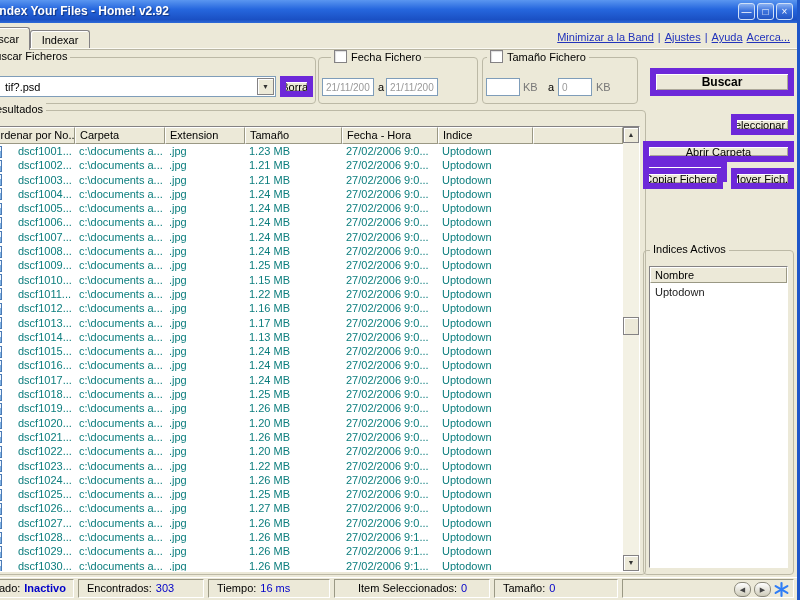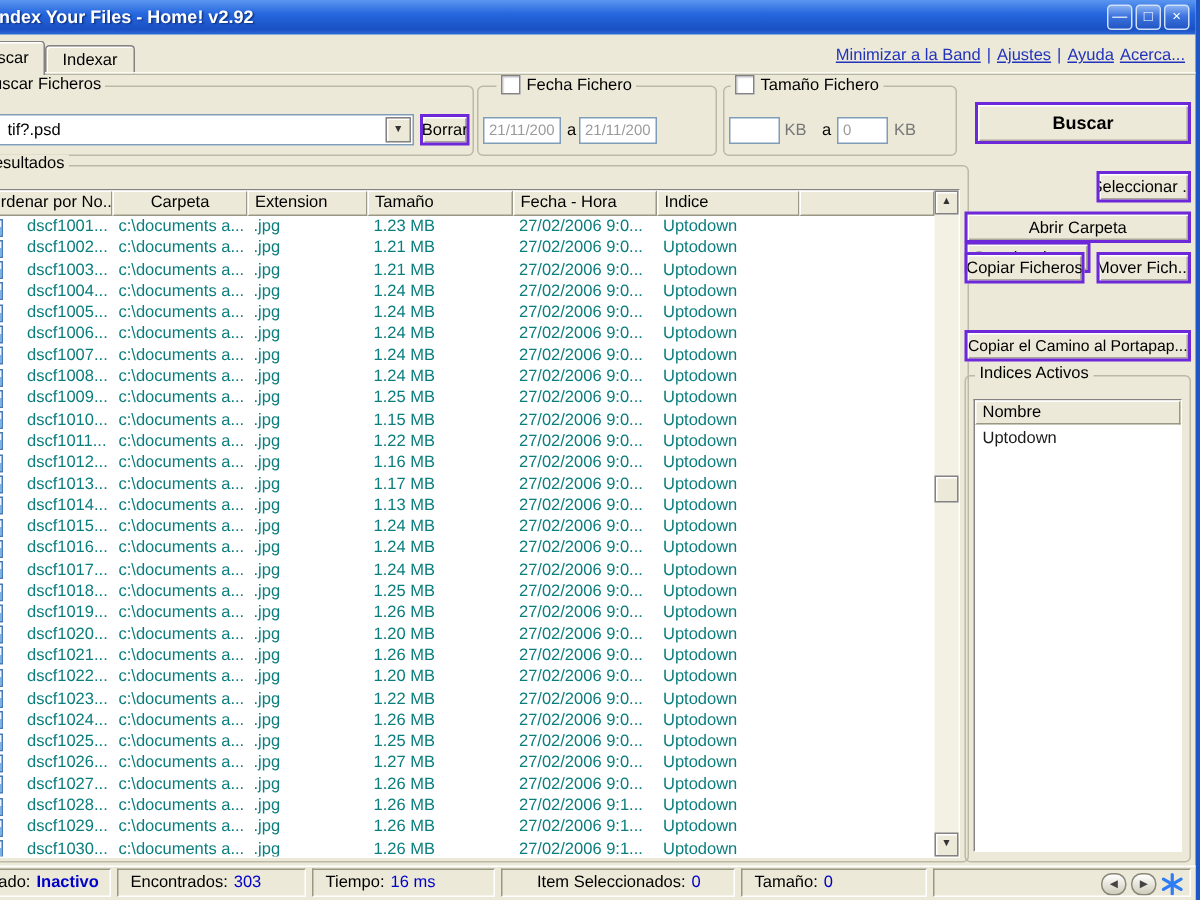--- a/index.html
+++ b/index.html
@@ -26,21 +26,21 @@
   .lnk{color:#2233BB;text-decoration:underline;cursor:pointer;}
   .sep{color:#2233BB;}
   
   .grp{position:absolute;border:1px solid #bcb9a6;border-radius:4px;box-sizing:border-box;}
   .lg{position:absolute;top:-8px;left:8px;background:#ECE9D8;padding:0 3px;white-space:nowrap;
       display:flex;align-items:center;gap:4px;}
   .chk{display:inline-block;width:11px;height:11px;background:#fff;border:1px solid #848284;
       box-shadow:inset 1px 1px 1px #ddd;}
   
   .btn{position:absolute;display:flex;align-items:center;justify-content:center;background:#ECE9D8;
-    border:2px solid #6d28d9;box-shadow:inset 1px 1px 0 #fff,inset -1px -1px 0 #aca899;
+    border:6px solid #6d28d9;box-shadow:inset 1px 1px 0 #fff,inset -1px -1px 0 #aca899;
     white-space:nowrap;overflow:hidden;box-sizing:border-box;cursor:default;}
   
   .field{position:absolute;background:#fff;border:1px solid #7F9DB9;font-family:"Liberation Sans",sans-serif;
     font-size:10px;color:#9a9a9a;padding:0 3px;box-sizing:border-box;white-space:nowrap;overflow:hidden;}
   input.field{outline:none;}
   .lab{position:absolute;white-space:nowrap;}
   .gray{color:#777;}
   .combo{position:absolute;background:#fff;border:1px solid #7F9DB9;box-sizing:border-box;}
   .combo input{border:0;outline:0;width:100%;height:100%;font:11px "Liberation Sans",sans-serif;
     padding:0 18px 0 20px;background:transparent;box-sizing:border-box;color:#000;}
@@ -50,21 +50,21 @@
   
   #listview{position:absolute;left:16px;top:126px;width:654px;height:446px;background:#fff;
     border:1px solid;border-color:#848284 #fff #fff #848284;box-sizing:border-box;}
   .lv-head{position:absolute;top:0;left:0;right:16px;height:17px;display:flex;}
   .hcell{background:#ECE9D8;border-top:1px solid #fff;border-left:1px solid #fff;
     border-right:1px solid #9a9884;border-bottom:1px solid #9a9884;padding:1px 4px;
     white-space:nowrap;overflow:hidden;box-sizing:border-box;flex-shrink:0;}
   #rows{position:absolute;top:17px;left:0;right:16px;bottom:0;overflow:hidden;color:#0B7D7D;}
   .trow{display:flex;height:14.3px;line-height:14.3px;white-space:nowrap;}
   .tcell{overflow:hidden;padding:0 4px;box-sizing:border-box;flex-shrink:0;}
-  .w0{width:88px;} .w1{width:90px;text-align:center;} .w2{width:80px;} .w3{width:97px;} .w4{width:96px;}
+  .w0{width:88px;} .w1{width:90px;} .w2{width:80px;} .w3{width:97px;} .w4{width:96px;}
   .w5{width:95px;} .w6{flex:1;width:auto;}
   .tcell.w0{padding-left:31px;position:relative;}
   .fico{position:absolute;left:4px;top:1.5px;width:9px;height:10px;
     background:linear-gradient(180deg,#eef6ff 45%,#7fb2e5 45%);border:1px solid #4a7ab5;}
   
   .sb{position:absolute;top:0;right:0;width:16px;bottom:0;background:#f3f1e4;}
   .sb-btn{position:absolute;left:0;width:16px;height:16px;background:#ECE9D8;border:1px solid #848284;
     box-shadow:inset 1px 1px 0 #fff;font-size:7px;text-align:center;line-height:14px;color:#333;
     box-sizing:border-box;}
   .sb-up{top:0;} .sb-down{bottom:0;}
@@ -436,21 +436,20 @@
       <div class="sb-thumb"></div>
       <div class="sb-btn sb-down">▼</div>
     </div>
   </div>
 
   <div class="btn" style="left:673px;top:114px;width:84px;height:21px;margin-top:47px;">Deseleccionar</div>
   <div class="btn" style="left:761px;top:114px;width:63px;height:21px;">Seleccionar ...</div>
   <div class="btn" style="left:673px;top:141px;width:151px;height:21px;">Abrir Carpeta</div>
   <div class="btn" style="left:673px;top:168px;width:80px;height:21px;">Copiar Ficheros</div>
   <div class="btn" style="left:761px;top:168px;width:63px;height:21px;">Mover Fich...</div>
-  <div class="btn" style="left:673px;top:220px;width:151px;height:21px;font-size:10.5px;">Copiar el Camino al Portapap...</div>
 
   <div class="grp" style="left:673px;top:250px;width:151px;height:325px;">
     <div class="lg" style="left:6px;">Indices Activos</div>
   </div>
   <div class="ilist" style="left:679px;top:266px;width:139px;height:302px;">
     <div class="hcell">Nombre</div>
     <div class="iitem">Uptodown</div>
   </div>
 
   <div class="statusbar"></div>

